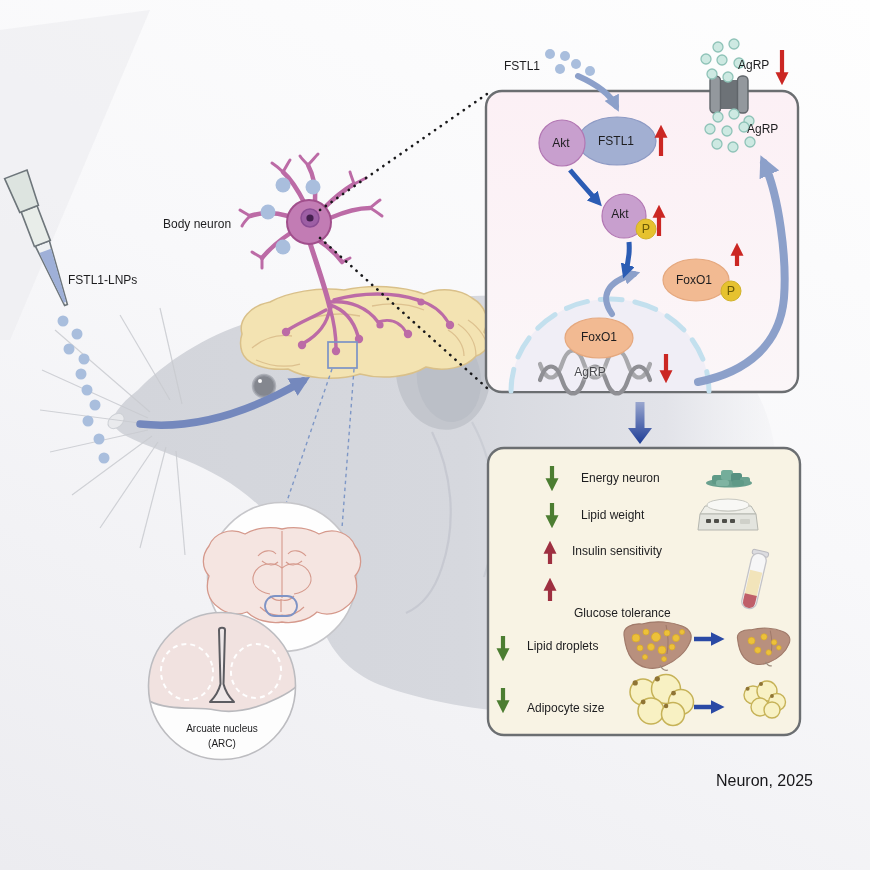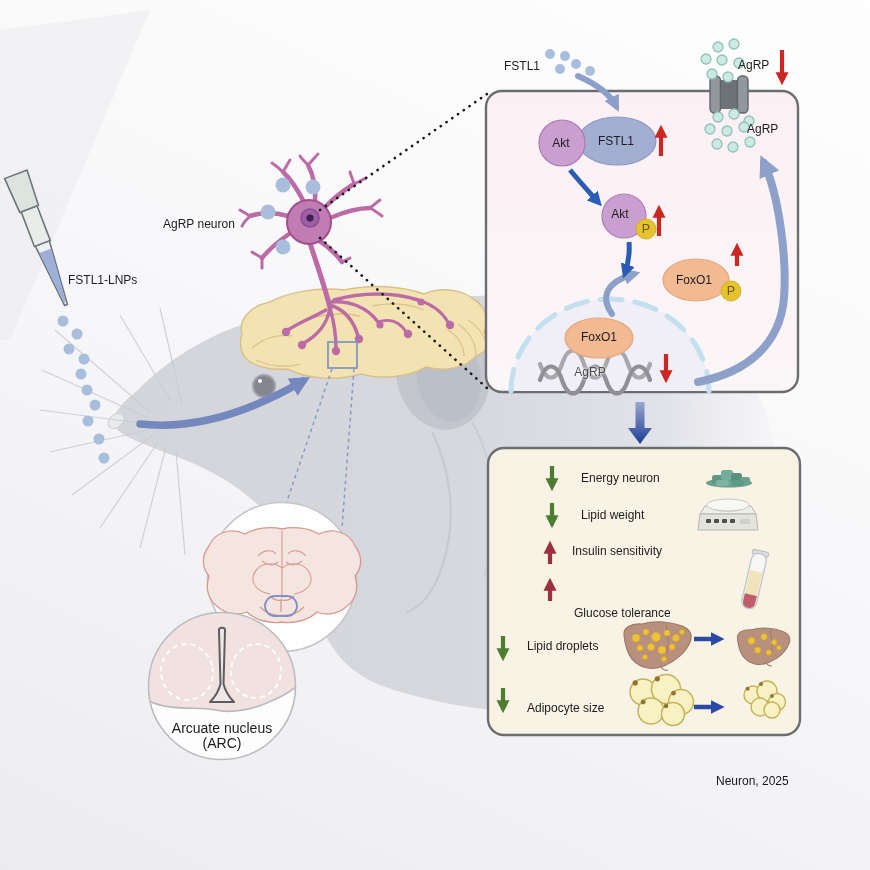--- a/index.html
+++ b/index.html
@@ -5,23 +5,23 @@
   html,body{margin:0;padding:0;background:#e9e9ec;}
   #stage{
     position:relative;width:870px;height:870px;overflow:hidden;
     background:linear-gradient(205deg,#fefefe 0%,#f8f8fa 45%,#ececf0 100%);
     font-family:"Liberation Sans", sans-serif;
   }
   #scene{position:absolute;left:0;top:0;}
   .t{position:absolute;white-space:nowrap;color:#1d1d1f;font-size:12px;transform:translateY(-50%);}
   .tc{transform:translate(-50%,-50%);}
   .p{font-size:12.5px;color:#6b5b07;}
-  .small{font-size:14px;}
+  .small{font-size:10px;}
   .gene{color:#4b4b50;text-shadow:0 0 3px #ffffff,0 0 3px #ffffff;}
-  .cite{font-size:12px;color:#17171a;}
+  .cite{font-size:16px;color:#17171a;}
 </style>
 </head>
 <body>
 
 <div id="stage">
 
 <svg id="scene" width="870" height="870" viewBox="0 0 870 870">
   <defs>
     <linearGradient id="bodyGrad" gradientUnits="userSpaceOnUse" x1="130" y1="450" x2="800" y2="450">
       <stop offset="0" stop-color="#d3d5db"></stop>
@@ -410,21 +410,21 @@
     </g>
     <g fill="#8f7434">
       <circle cx="-16.4" cy="-12.3" r="2"></circle>
           <circle cx="-3" cy="-17" r="2"></circle>
           <circle cx="8" cy="-5" r="1.9"></circle>
     </g>
   </g>
 </svg>
 
 <span class="t" style="left:68px;top:280px">FSTL1-LNPs</span>
-<span class="t" style="left:163px;top:224px">AgRP neuron</span>
+<span class="t" style="left:163px;top:224px">Body neuron</span>
 <span class="t" style="left:504px;top:66px">FSTL1</span>
 <span class="t" style="left:738px;top:65px">AgRP</span>
 <span class="t" style="left:747px;top:129px">AgRP</span>
 <span class="t tc" style="left:561px;top:143px">Akt</span>
 <span class="t tc" style="left:616px;top:141px">FSTL1</span>
 <span class="t tc" style="left:620px;top:214px">Akt</span>
 <span class="t tc p" style="left:646px;top:229px">P</span>
 <span class="t tc" style="left:694px;top:280px">FoxO1</span>
 <span class="t tc p" style="left:731px;top:291px">P</span>
 <span class="t tc" style="left:599px;top:337px">FoxO1</span>

